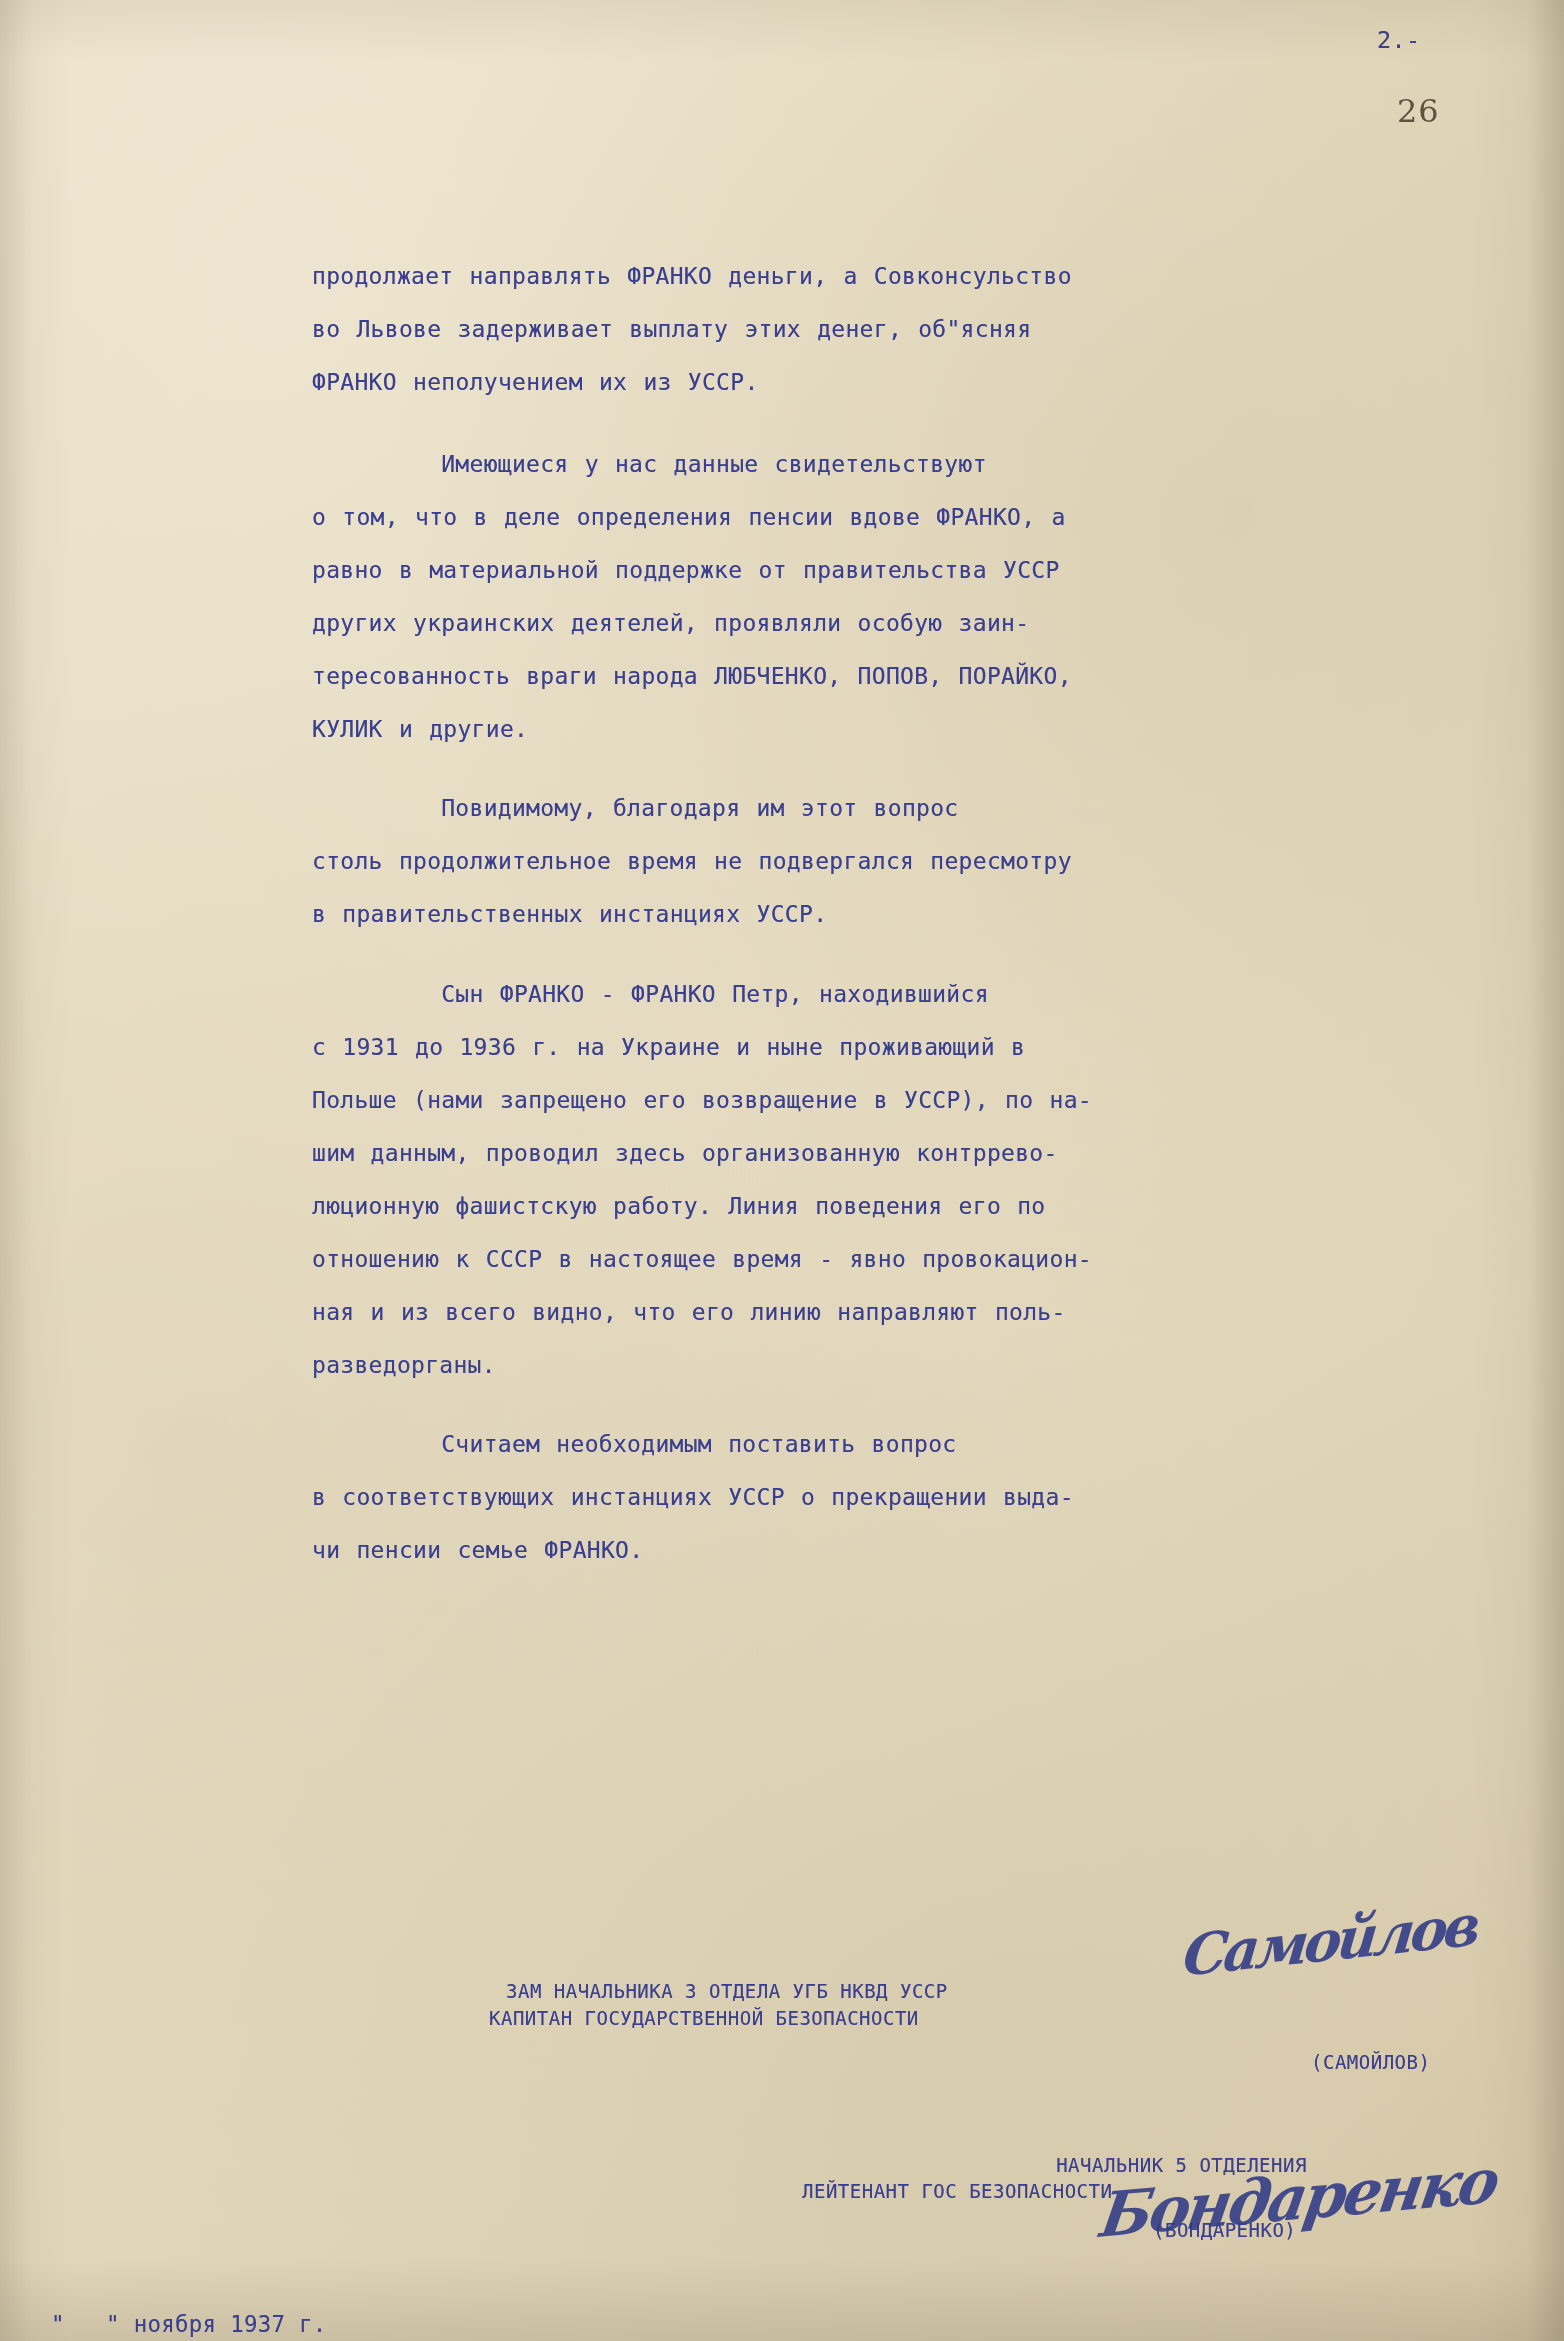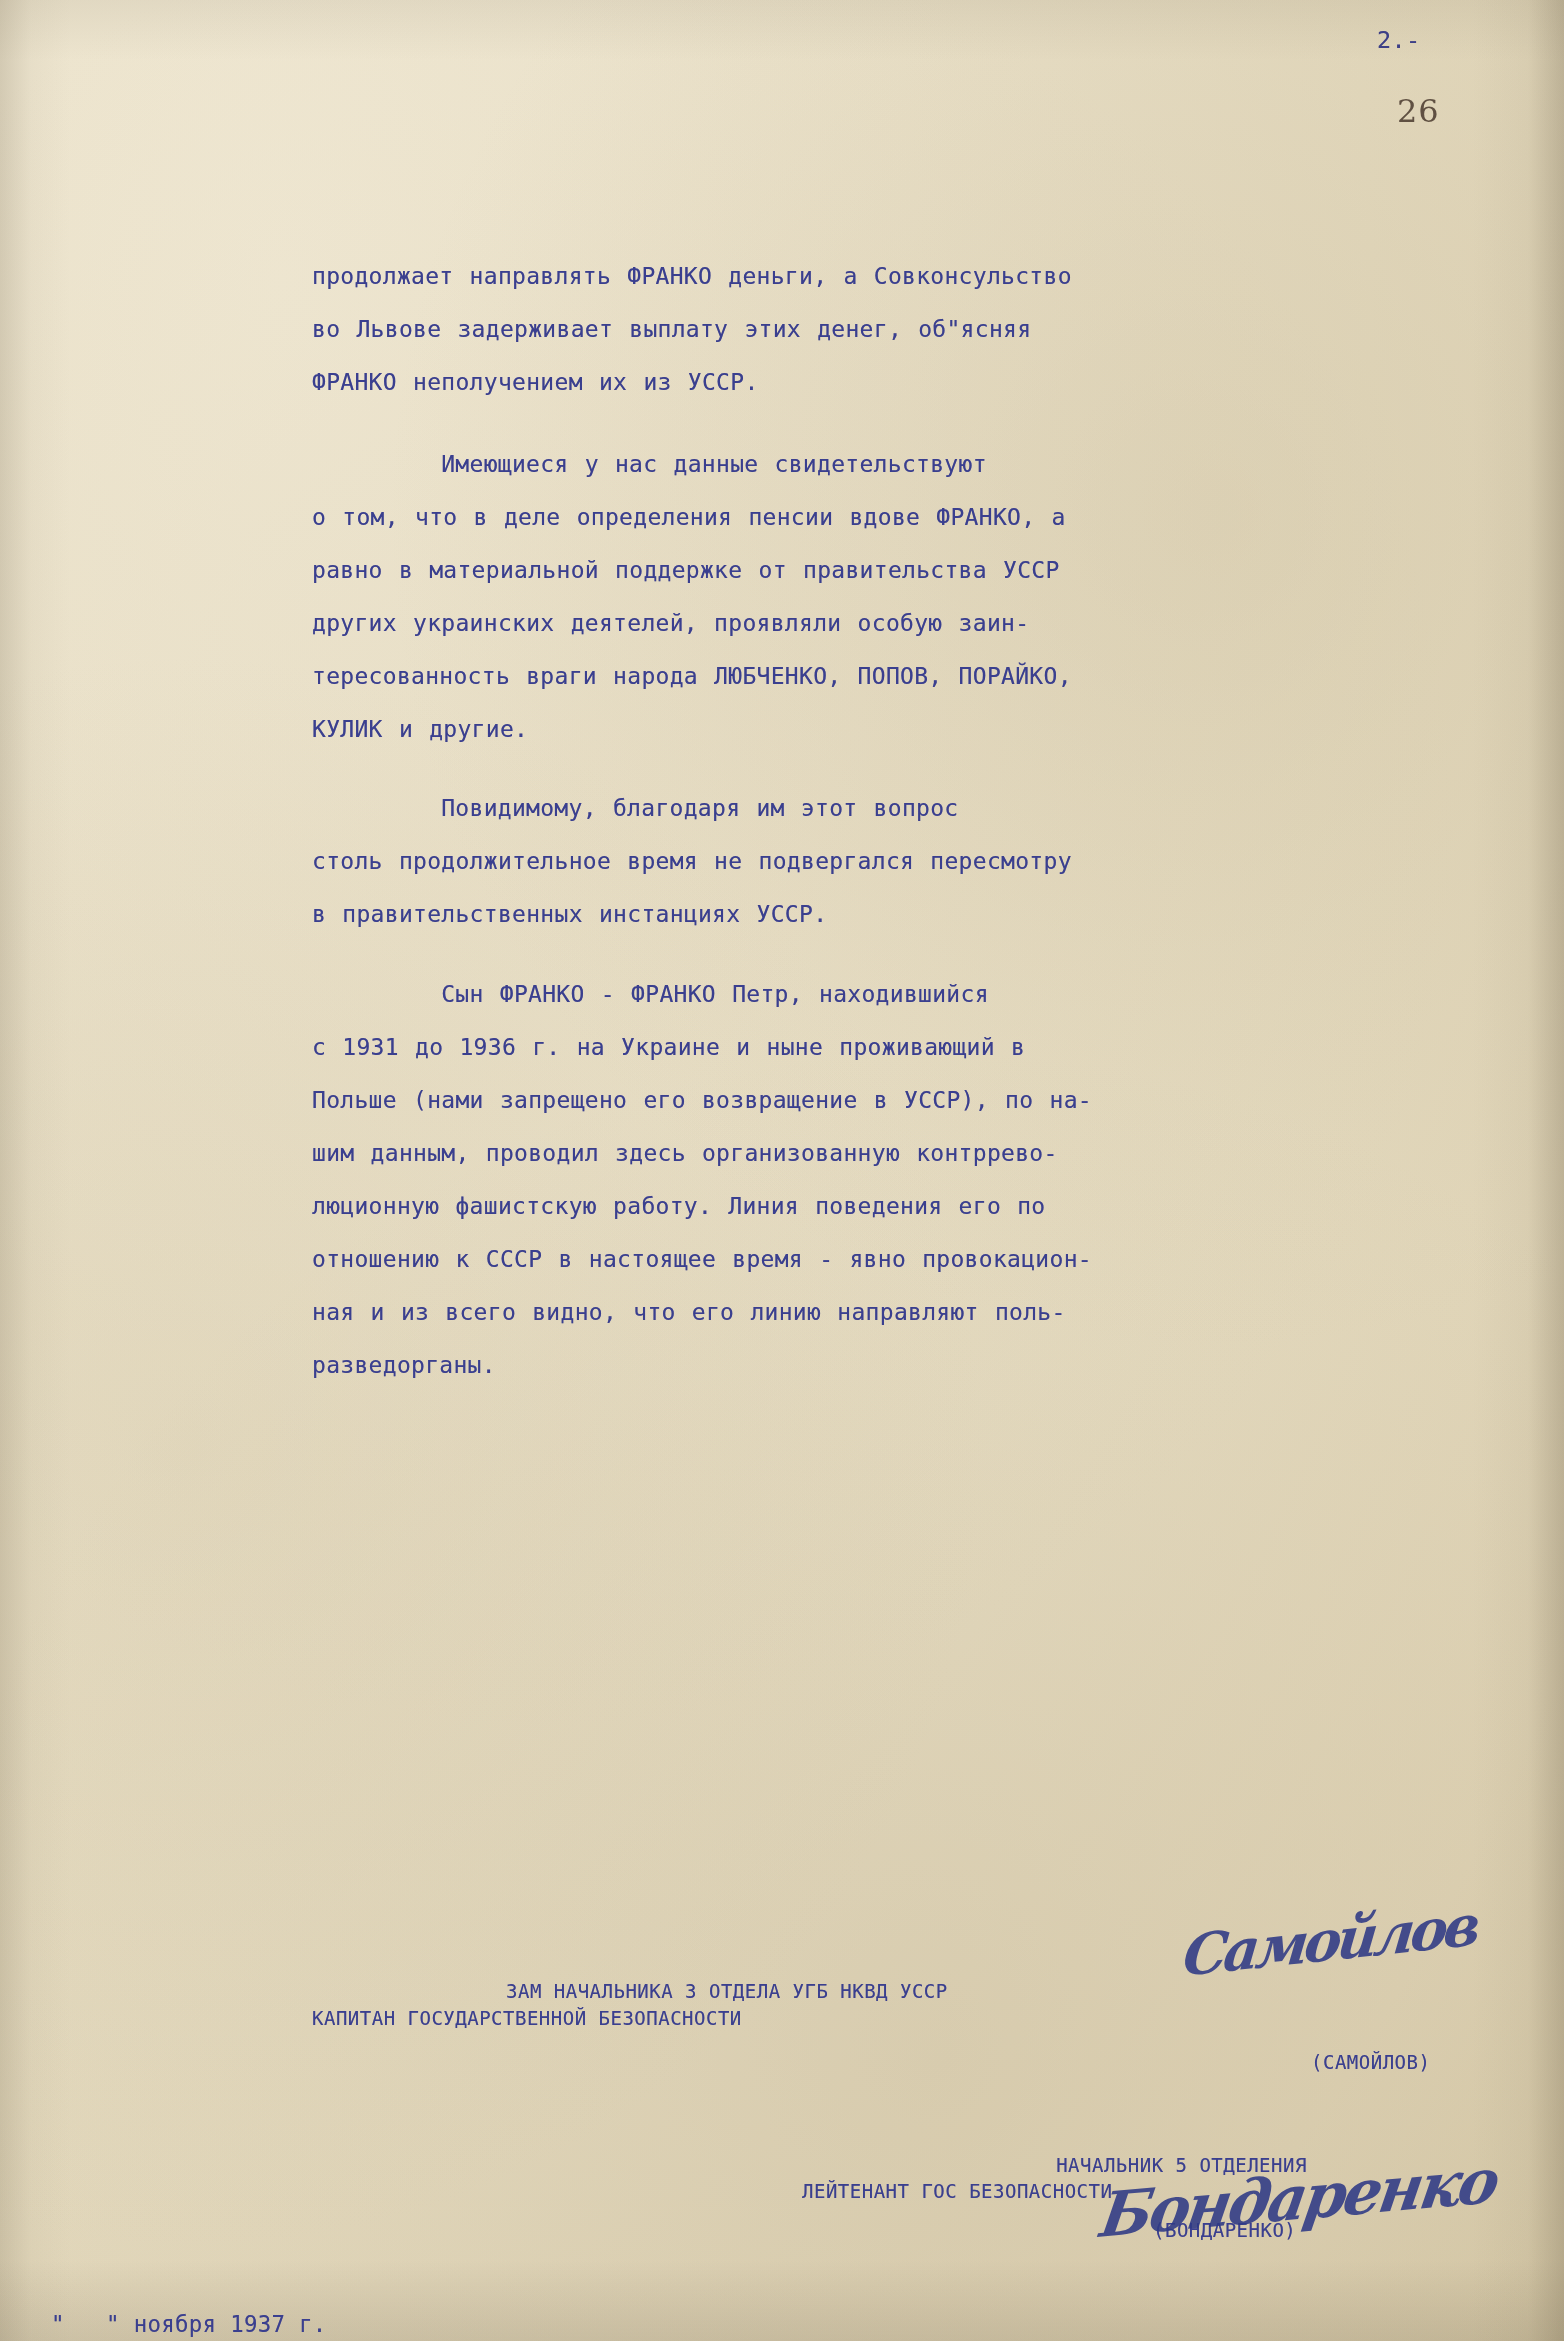--- a/index.html
+++ b/index.html
@@ -99,21 +99,21 @@
     top: 1978px;
     width: 1224px;
   }
   .sig-line {
     font-size: 19px;
     line-height: 26.5px;
     letter-spacing: 0.5px;
     white-space: pre;
   }
   .sig-title-1 { margin-left: 194px; }
-  .sig-title-2 { }
+  .sig-title-2 { margin-left: 177px; }
   .sig-name-1 { margin-left: 999px; margin-top: 18.4px; }
 
   .sig-title-3 { margin-left: 515px; margin-top: 76px; text-align: center; }
   .sig-title-4 { margin-left: 490px; }
   .sig-name-2 { margin-left: 841px; margin-top: 12.2px; }
 
   
   .footer {
     position: absolute;
     left: 51px;
@@ -171,20 +171,23 @@
 столь продолжительное время не подвергался пересмотру
 в правительственных инстанциях УССР.</p>
       <p class="typed para">        Сын ФРАНКО - ФРАНКО Петр, находившийся
 с 1931 до 1936 г. на Украине и ныне проживающий в
 Польше (нами запрещено его возвращение в УССР), по на-
 шим данным, проводил здесь организованную контррево-
 люционную фашистскую работу. Линия поведения его по
 отношению к СССР в настоящее время - явно провокацион-
 ная и из всего видно, что его линию направляют поль-
 разведорганы.</p>
+      <p class="typed para">        Считаем необходимым поставить вопрос
+в соответствующих инстанциях УССР о прекращении выда-
+чи пенсии семье ФРАНКО.</p>
     </div>
 
     <div class="sig-block">
       <div class="typed sig-line sig-title-1">ЗАМ НАЧАЛЬНИКА 3 ОТДЕЛА УГБ НКВД УССР</div>
       <div class="typed sig-line sig-title-2">КАПИТАН ГОСУДАРСТВЕННОЙ БЕЗОПАСНОСТИ</div>
       <div class="typed sig-line sig-name-1">(САМОЙЛОВ)</div>
 
       <div class="typed sig-line sig-title-3">НАЧАЛЬНИК 5 ОТДЕЛЕНИЯ</div>
       <div class="typed sig-line sig-title-4">ЛЕЙТЕНАНТ ГОС БЕЗОПАСНОСТИ</div>
       <div class="typed sig-line sig-name-2">(БОНДАРЕНКО)</div>

